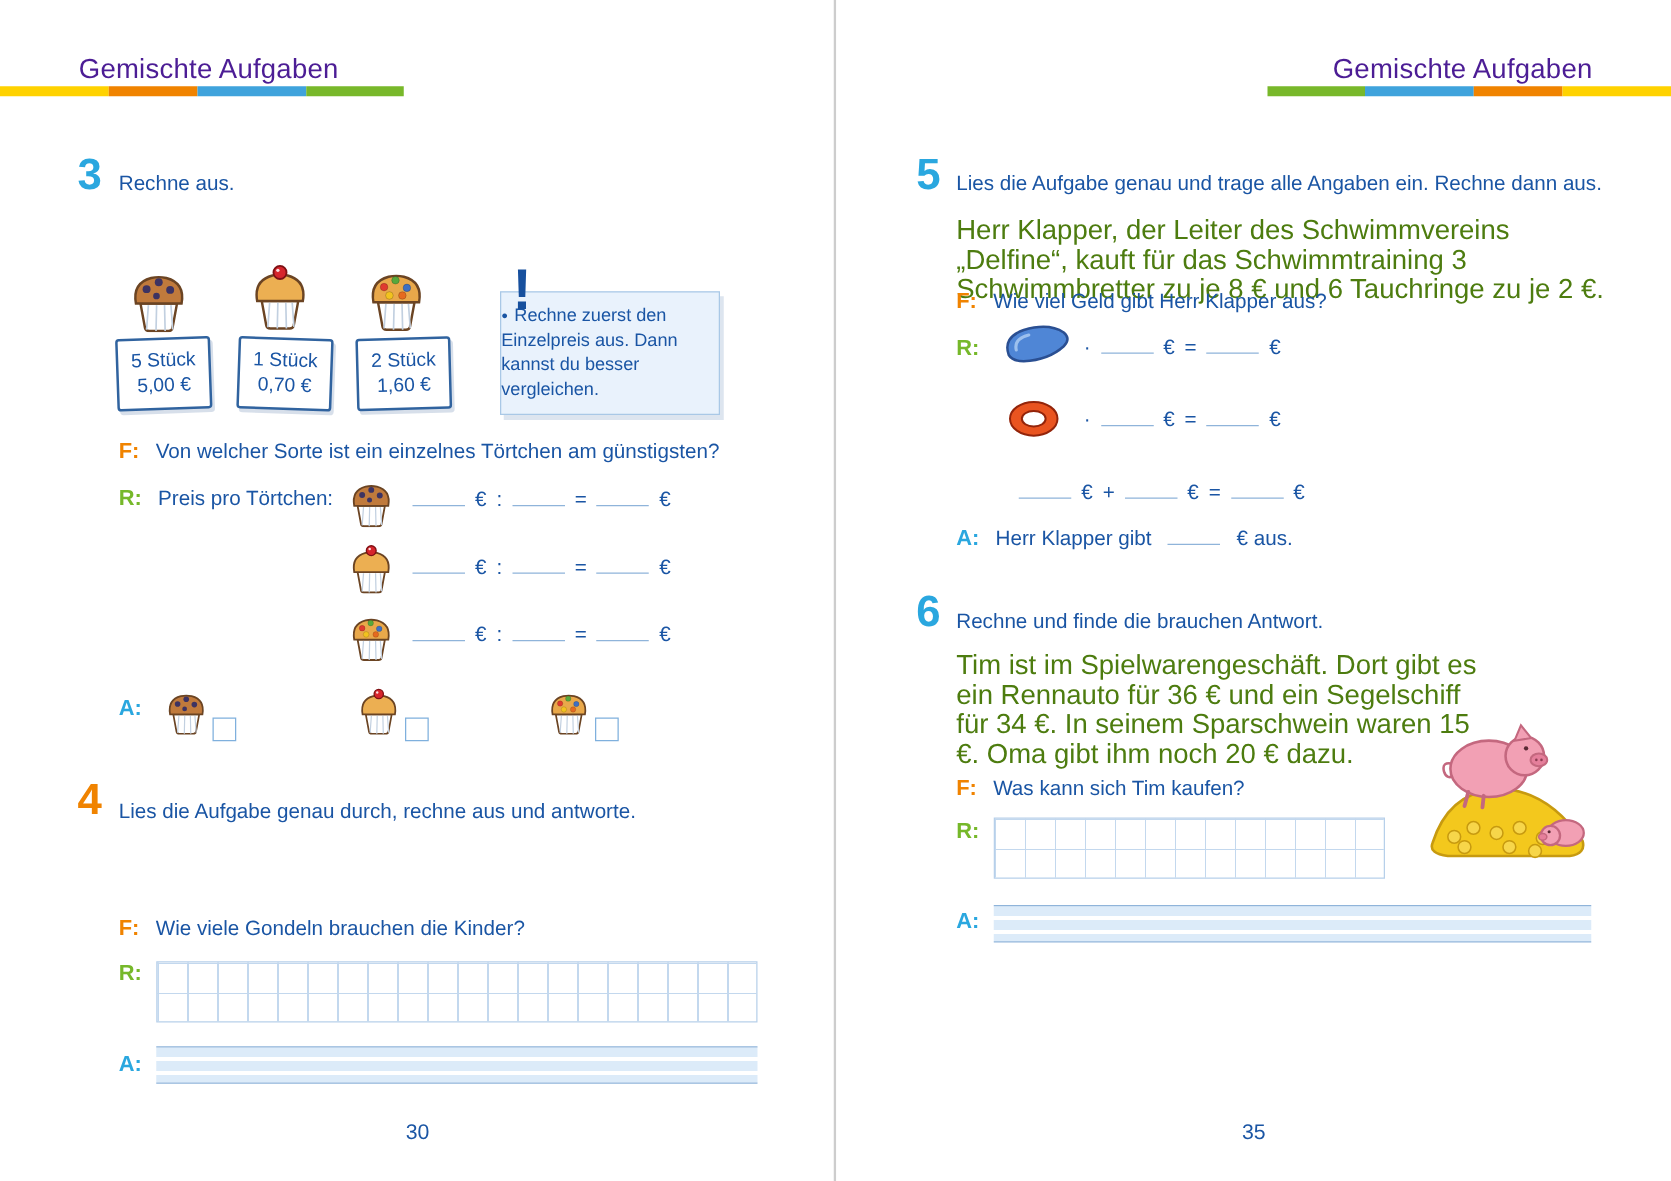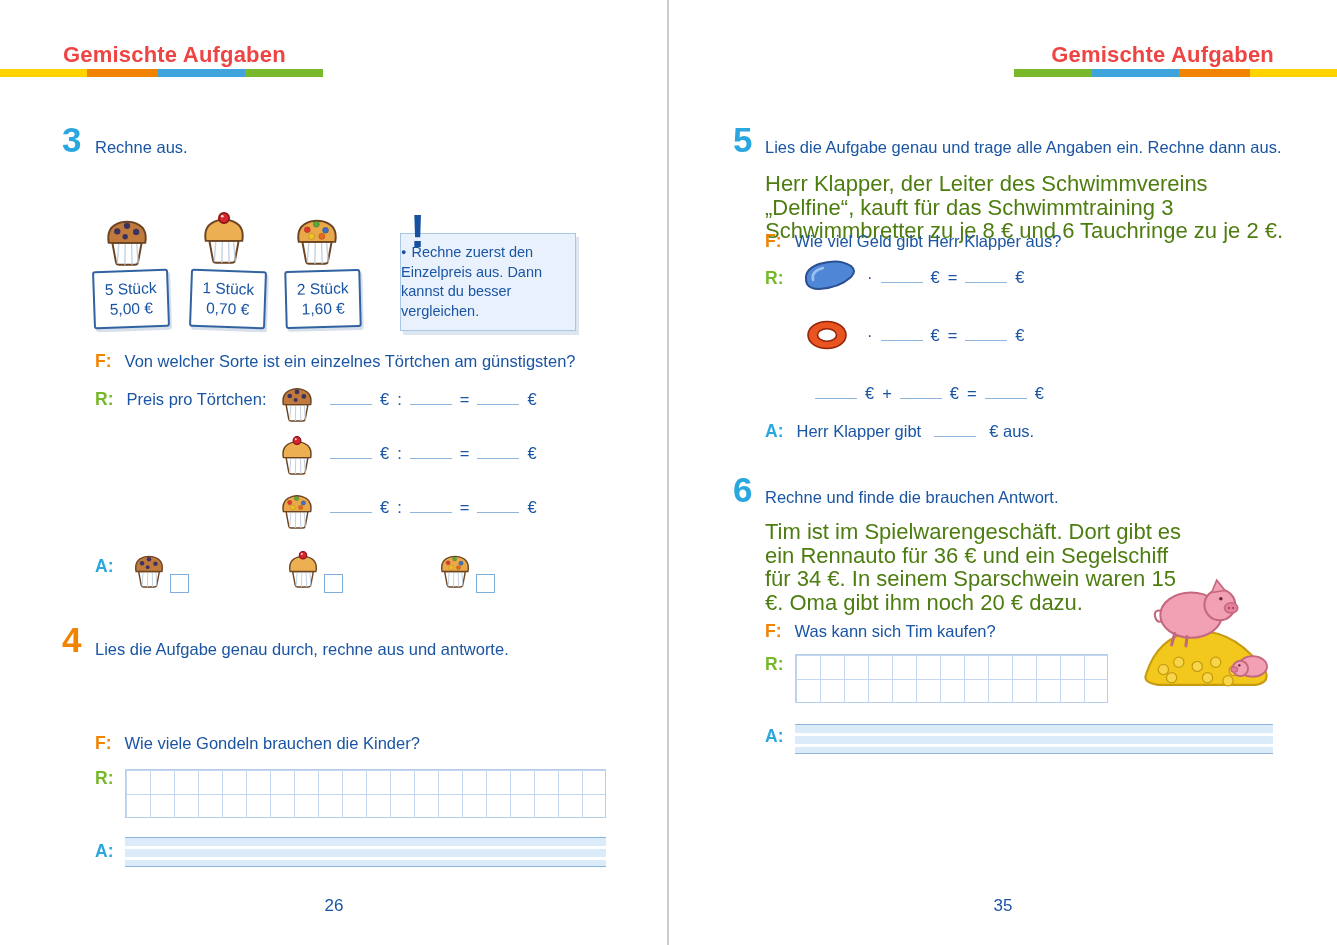--- a/index.html
+++ b/index.html
@@ -2,21 +2,21 @@
 <html><head>
 <meta charset="utf-8">
 <style>
   *{margin:0;padding:0;box-sizing:border-box}
   html,body{width:1337px;height:945px}
   body{position:relative;background:#ffffff;font-family:"Liberation Sans",sans-serif;overflow:hidden}
   .page{position:absolute;top:0;width:668px;height:945px;background:#fff}
   .page-left{left:0}
   .page-right{left:669px}
   .divider{position:absolute;left:667px;top:0;width:2px;height:100%;background:#cdcdcd}
-  .header-title{position:absolute;top:42px;font-size:22px;font-weight:bold;color:#ef4444;letter-spacing:.2px}
+  .header-title{position:absolute;top:42px;font-size:22px;font-weight:normal;color:#4c1d95;letter-spacing:.2px}
   .colorbar{position:absolute;top:69px;height:8px;display:flex}
   .colorbar span{display:block;height:100%}
   .seg-yellow{background:#ffd200}.seg-orange{background:#f08300}.seg-blue{background:#3fa3dc}.seg-green{background:#78b82a}
   .exnum{position:absolute;font-size:35px;font-weight:bold;line-height:1}
   .c-blue{color:#2aa7df}.c-orange{color:#f08300}.c-green{color:#76b82a}
   .txt{color:#1a55a4;font-size:16.5px;line-height:23px}
   .abs{position:absolute}
   .para{position:absolute;color:#4d7c0f;font-size:22px;line-height:23.5px}
   .row{position:absolute;display:flex;gap:13px;align-items:baseline}
   .lbl{font-weight:bold;font-size:17.5px}
@@ -214,21 +214,21 @@
     <span class="lbl c-orange">F:</span>
     <span class="txt">Wie viele Gondeln brauchen die Kinder?</span>
   </div>
 
   <div class="lbl c-green abs" style="left:95px;top:768px">R:</div>
   <div class="grid" style="left:125px;top:769px;width:481px;height:49px"></div>
 
   <div class="lbl c-blue abs" style="left:95px;top:841px">A:</div>
   <div class="alines" style="left:125px;top:837px;width:481px"></div>
 
-  <div class="pagenum">26</div>
+  <div class="pagenum">30</div>
 </div>
 
 <div class="divider"></div>
 
 <div class="page page-right">
 
   <h1 class="header-title" style="right:63px">Gemischte Aufgaben</h1>
   <div class="colorbar" style="right:0;width:323px">
     <span class="seg-green" style="width:78px"></span>
     <span class="seg-blue" style="width:87px"></span>

